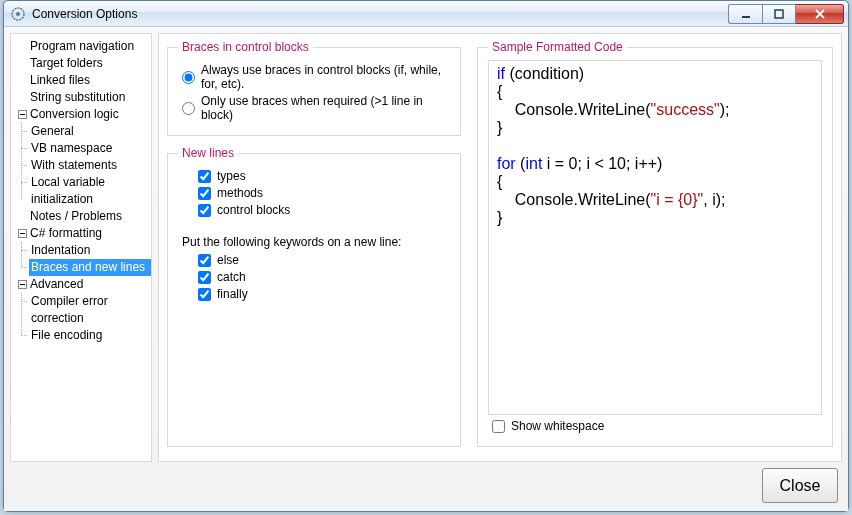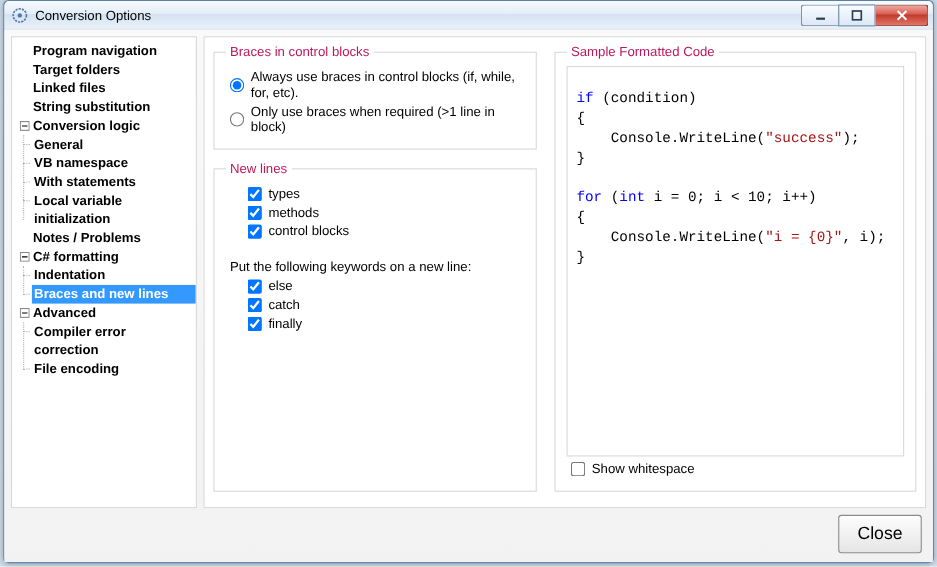--- a/index.html
+++ b/index.html
@@ -25,42 +25,42 @@
   .win-btn.min { border-radius:3px 0 0 3px; border-right:none; }
   .win-btn.max { }
   .win-btn.close { width:48px; border-radius:0 3px 3px 0; border-left:none; background: linear-gradient(to bottom,#f2a8a0 0%,#d55b4f 45%,#c13828 46%,#e0766a 100%); border-color:#8a2b20; }
   .win-btn svg { display:block; }
 
   .client { flex:1; display:flex; flex-direction:column; padding:6px; gap:4px; background: linear-gradient(to bottom,#f9f9f9,#f2f2f2); }
 
   .main-row { flex:1; display:flex; gap:6px; min-height:0; }
 
   .tree-panel, .settings-panel { border:1px solid #d9d9d9; background:#fff; }
-  .tree-panel { width:169px; overflow:auto; padding:4px 0;font-weight:bold; }
+  .tree-panel { width:142px; overflow:auto; padding:4px 0; }
   .tree ul { list-style:none; margin:0; padding:0 0 0 14px; }
   .tree > ul { padding-left:4px; }
   .tree li { position:relative; line-height:17px; }
   .tree .row { display:flex; align-items:center; gap:2px; padding:0 2px; cursor:default; }
   .tree .row.selected { background:#3399ff; color:#fff; }
   .tog { width:11px; height:11px; display:inline-flex; align-items:center; justify-content:center; flex:none; }
   .tog svg { width:9px; height:9px; }
   .nogap { width:11px; display:inline-block; flex:none; }
 
   .settings-panel { flex:1; display:flex; min-width:0; }
   .mid-col { width:310px; padding:4px 8px 8px; display:flex; flex-direction:column; gap:2px;}
   .right-col { flex:1; padding:4px 8px 8px; display:flex; flex-direction:column; min-width:0;}
   fieldset { border:1px solid #d9d9d9; margin:2px 0 6px; padding:6px 10px 10px; }
   fieldset.flex { flex:1; display:flex; flex-direction:column; min-height:0; }
   legend { color:#be185d; padding:0 4px; font-size:12px; }
   .radio-row, .check-row { display:flex; align-items:center; gap:6px; margin:3px 0 3px 4px; }
   .sublabel { margin:6px 0 4px 4px; }
   .indent { margin-left:20px; }
   input[type=radio], input[type=checkbox] { margin:0; }
 
-  .code-box { flex:1; border:1px solid #d9d9d9; background:#fff; font-family:Liberation Mono, monospace; font-size:13px; overflow-x:scroll; overflow-y:auto; white-space:pre; padding:20px 8px; line-height:18px; min-height:0;}
+  .code-box { flex:1; border:1px solid #d9d9d9; background:#fff; font-family:Liberation Sans, sans-serif; font-size:16px; overflow-x:scroll; overflow-y:auto; white-space:pre; padding:4px 8px; line-height:18px; min-height:0;}
   .kw { color:#0000ff; }
   .str { color:#a31515; }
 
   .below-code { margin-top:4px; }
 
   .footer { display:flex; justify-content:flex-end; padding:2px 4px 2px; }
   .btn-close { min-width:76px; height:35px; background:linear-gradient(to bottom,#fdfdfd,#e5e5e5); border:1px solid #8b8b8b; border-radius:3px; font-size:16px; cursor:pointer; }
 
   
   .tree li::before { content:""; position:absolute; left:-8px; top:8px; width:6px; border-top:1px dotted #b0b0b0; }

